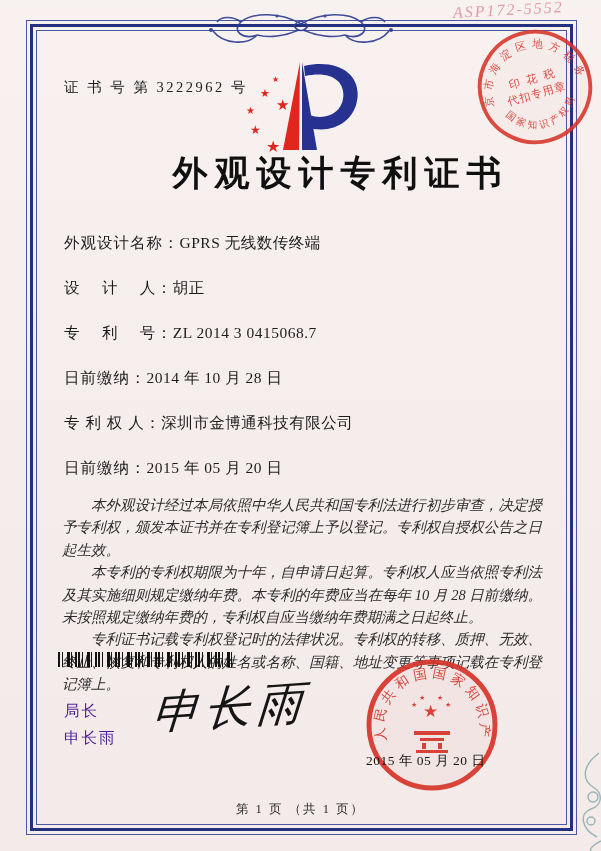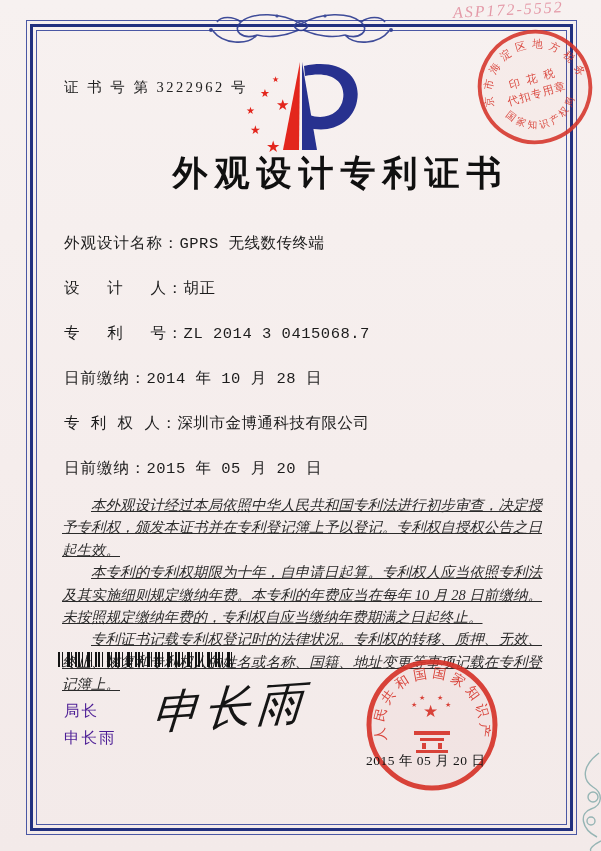--- a/index.html
+++ b/index.html
@@ -21,26 +21,26 @@
 
   
   .cert-no{position:absolute;left:64px;top:58px;font-size:14.5px;letter-spacing:2.5px;color:#222;margin-top:20px;}
   .logo{position:absolute;left:238px;top:60px;width:132px;height:94px;}
   .doc-title{position:absolute;left:0;top:150px;width:601px;text-align:center;
     font-size:35px;font-weight:bold;letter-spacing:7px;color:#101010;margin-left:40px;}
 
   
   .fields{position:absolute;left:64px;top:233px;width:470px;}
   .field-row{height:45px;font-size:15.5px;color:#1c1c1c;white-space:nowrap;}
-  .field-label{letter-spacing:1px;font-family:Liberation Mono, monospace;}
-  .field-value{letter-spacing:.5px;font-family:Liberation Mono, monospace;}
+  .field-label{letter-spacing:1px;}
+  .field-value{letter-spacing:.5px;}
 
   
   .body-text{position:absolute;left:62px;top:494px;width:480px;
-    font-size:14.5px;line-height:22.4px;text-align:justify;color:#2b2b2b;font-style:italic;text-decoration:underline;}
+    font-size:14.5px;line-height:22.4px;text-align:justify;color:#2b2b2b;font-style:italic;}
   .body-text p{margin:0;text-indent:2em;}
 
   
   .barcode{position:absolute;left:58px;top:652px;width:175px;height:15px;
     background:repeating-linear-gradient(90deg,
       #141414 0 2px,transparent 2px 4px,
       #141414 4px 5px,transparent 5px 9px,
       #141414 9px 12px,transparent 12px 13px,
       #141414 13px 14px,transparent 14px 17px,
       #141414 17px 19px,transparent 19px 20px);}
@@ -194,14 +194,15 @@
 
   <svg class="ornament-corner" viewBox="0 0 34 100">
     <g stroke="#4a8a8a" fill="none" stroke-width="1.4">
       <path d="M28 2 C 12 14, 10 28, 22 36 C 32 42, 32 54, 20 58 C 8 62, 10 78, 26 86"></path>
       <circle cx="22" cy="46" r="5"></circle>
       <circle cx="20" cy="70" r="4"></circle>
       <path d="M30 90 C 22 94, 18 98, 20 100"></path>
     </g>
   </svg>
 
+  <div class="page-footer">第 1 页 （共 1 页）</div>
 
 </div>
 
 </body></html>

